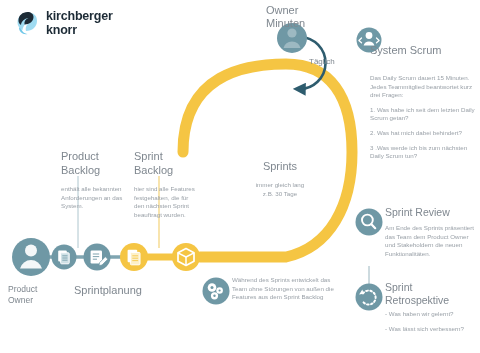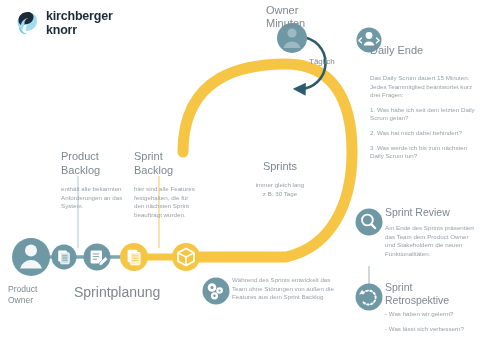--- a/index.html
+++ b/index.html
@@ -55,21 +55,21 @@
   #sprint-retro{position:absolute;left:385px;top:281px;width:90px;}
   #sprint-retro .t{font-size:10.5px;line-height:12.5px;color:#7f878f;}
   #sprint-retro .b{margin-top:4px;}
   #sprint-retro .b p{margin:0 0 6px 0;}
 
   
   #dev-note{position:absolute;left:232px;top:276px;width:104px;}
 
   
   #po-label{position:absolute;left:8px;top:284px;font-size:8.5px;line-height:10.5px;color:#7f878f;}
-  #sprintplanung-label{position:absolute;left:74px;top:284px;font-size:14px;color:#7f878f;text-align:center;}
+  #sprintplanung-label{position:absolute;left:74px;top:284px;font-size:11px;color:#7f878f;text-align:center;}
 </style>
 </head>
 <body>
 
 <div class="canvas">
 
   <svg class="layer-svg" viewBox="0 0 480 353">
     <defs>
       <marker id="arrowhead" markerWidth="5" markerHeight="5" refX="2.6" refY="2.5" orient="auto">
         <path d="M0,0 L5,2.5 L0,5 z" fill="#2e5c6e"></path>
@@ -187,21 +187,21 @@
     </div>
   </div>
 
   <div id="scrum-master-label">
     <div>Owner</div>
     <div>Minuten</div>
   </div>
 
   <div id="taeglich">Täglich</div>
 
-  <div id="daily-scrum-title">Daily Ende</div>
+  <div id="daily-scrum-title">System Scrum</div>
   <div id="daily-scrum-body" class="body-txt">
     <p>Das Daily Scrum dauert 15 Minuten. Jedes Teammitglied beantwortet kurz drei Fragen:</p>
     <p>1. Was habe ich seit dem letzten Daily Scrum getan?</p>
     <p>2. Was hat mich dabei behindert?</p>
     <p>3 .Was werde ich bis zum nächsten Daily Scrum tun?</p>
   </div>
 
   <div id="product-backlog">
     <div class="t">
       <div>Product</div>

